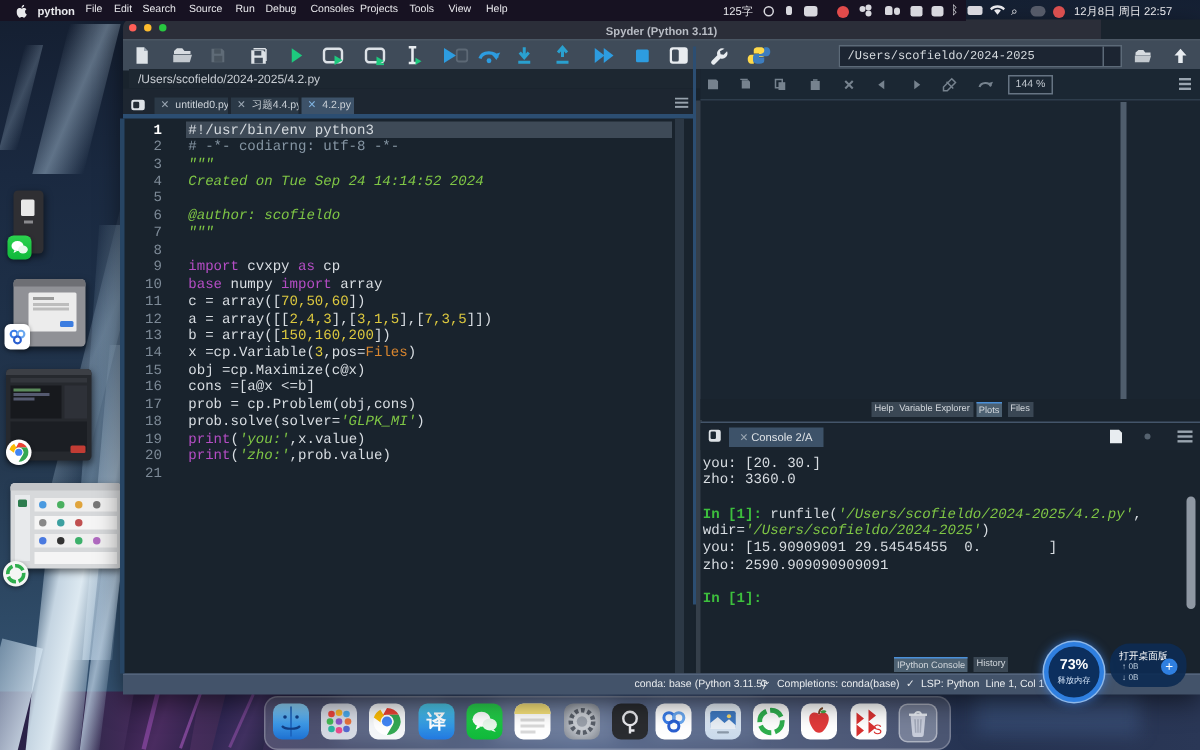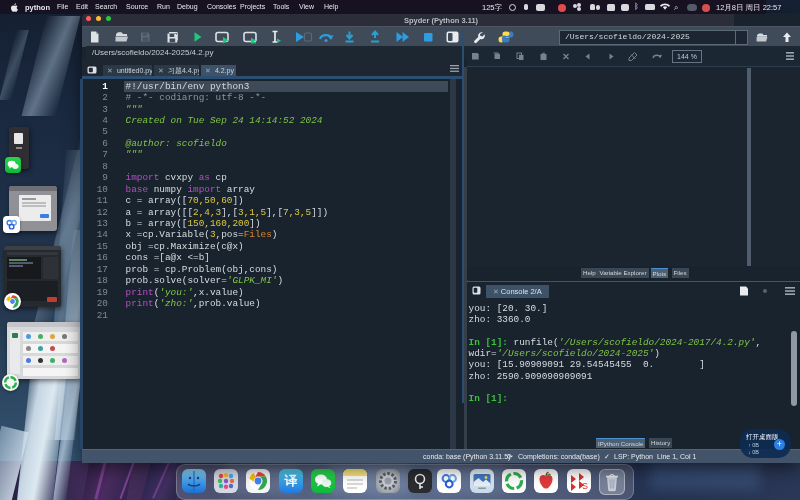--- a/index.html
+++ b/index.html
@@ -4,21 +4,21 @@
 html,body{margin:0;padding:0;background:#000;}
 #scr{position:relative;width:800px;height:500px;overflow:hidden;font-family:"Liberation Sans",sans-serif;background:#223650;}
 .abs{position:absolute;}
 
 #wp{left:0;top:0;width:800px;height:500px;background:
  linear-gradient(178deg,#141e30 0%,#1a2940 22%,#1e3048 40%,#24384f 58%,#2e4a66 78%,#3a5a7c 100%);}
 .streak{position:absolute;background:linear-gradient(100deg,rgba(150,180,205,0.0),rgba(185,210,230,0.8),rgba(150,180,205,0));transform:skewX(-14deg);}
 #wpbottom{left:0;top:461px;width:800px;height:39px;background:
  linear-gradient(90deg,#272046 0%,#35284e 8%,#4e2e62 13%,#3a2a52 20%,#2b2c50 26%,#314162 34%,#47608a 48%,#3a4e74 58%,#2c3c60 70%,#253250 82%,#2a3756 100%);}
 
-#menubar{left:0;top:0;width:766px;height:14px;background:#171222;color:#e8e8ec;font-size:7px;}
+#menubar{left:0;top:0;width:644px;height:14px;background:#171222;color:#e8e8ec;font-size:7px;}
 #menubar .mi{position:absolute;top:3px;white-space:nowrap;}
 .msym{position:absolute;background:#d8d8de;}
 
 #win{left:82px;top:13px;width:718px;height:449px;background:#19232d;box-shadow:0 6px 18px rgba(0,0,0,0.55);border-top-left-radius:5px;}
 #titlebar{left:0;top:0;width:652px;height:13px;background:#2b2e39;border-top-left-radius:5px;}
 .light{position:absolute;top:3px;width:5.4px;height:5.4px;border-radius:50%;}
 #wtitle{left:0;top:2.5px;width:718px;text-align:center;color:#b8bcc4;font-size:7.5px;font-weight:bold;}
 #toolbar{left:0;top:13px;width:718px;height:20px;background:#3f4b59;border-top:1px solid #4a5663;}
 #pathbar{left:4px;top:33px;width:718px;height:13px;background:#1d2731;color:#c8cdd3;font-size:8px;line-height:13px;}
 #pathbar span{margin-left:6px;}
@@ -421,21 +421,21 @@
     <path d="M2 1.5h6l2 2v7H2z" fill="#e8ecf0"></path>
     <circle cx="27" cy="6" r="2" fill="#55626f"></circle>
     <rect x="47" y="2" width="10" height="1.6" fill="#9aa5b0"></rect>
             <rect x="47" y="5.2" width="10" height="1.6" fill="#9aa5b0"></rect>
             <rect x="47" y="8.4" width="10" height="1.6" fill="#9aa5b0"></rect>
    </svg>
   </div>
   <div class="abs" id="console">you: [20. 30.]
 zho: 3360.0
 
-<span class="grn">In [1]:</span> runfile(<span class="str">'/Users/scofieldo/2024-2017/4.2.py'</span>,
+<span class="grn">In [1]:</span> runfile(<span class="str">'/Users/scofieldo/2024-2025/4.2.py'</span>,
 wdir=<span class="str">'/Users/scofieldo/2024-2025'</span>)
 you: [15.90909091 29.54545455  0.        ]
 zho: 2590.909090909091
 
 <span class="grn">In [1]:</span></div>
   <div class="abs" id="ctabs">
    <div class="ptab sel" style="left:129px;top:0;">IPython Console</div>
    <div class="ptab" style="left:182px;top:0;">History</div>
   </div>
   <div class="abs" id="conscroll"></div>
@@ -483,18 +483,22 @@
  <div class="msym" style="left:645px;top:4px;width:10px;height:5.5px;border-radius:1.5px;"></div>
  <svg class="mi" style="left:660px;top:3px" width="10" height="8" viewBox="0 0 20 16">
         <path fill="#e8e8ec" d="M10 13.5l4.5-5.5C13.2 6.9 11.7 6.3 10 6.3S6.8 6.9 5.5 8zM10 1C6 1 2.4 2.6 0 5.2l2.1 2.6C4.1 5.6 6.9 4.3 10 4.3s5.9 1.3 7.9 3.5L20 5.2C17.6 2.6 14 1 10 1z"></path>
       </svg>
  <span class="mi" style="left:674px;top:2.5px;font-size:8px;">⌕</span>
  <div class="msym" style="left:687px;top:3.5px;width:10px;height:7px;border-radius:3.5px;background:#555a68;"></div>
  <div class="msym" style="left:702px;top:3.5px;width:8px;height:8px;border-radius:50%;background:#d84f4f;"></div>
  <span class="mi" style="left:716px;font-size:7.5px;">12月8日 周日  22:57</span>
 </div>
 
+<div class="abs" id="circ">
+      <div class="p">73%</div>
+      <div class="t">释放内存</div>
+    </div>
 <div class="abs" id="pill">
  <div class="abs" style="left:6px;top:4px;font-size:6.5px;">打开桌面版</div>
  <div class="abs" style="left:8px;top:13px;font-size:5.5px;color:#bcd;">↑ 0B</div>
  <div class="abs" style="left:8px;top:20px;font-size:5.5px;color:#bcd;">↓ 0B</div>
 </div>
 <div class="abs" id="plus">+</div>
 </div>
 </body></html>

